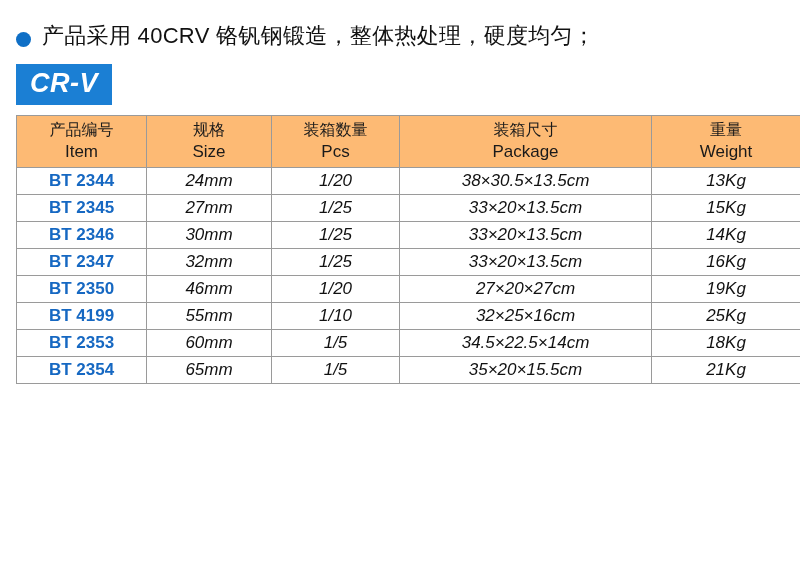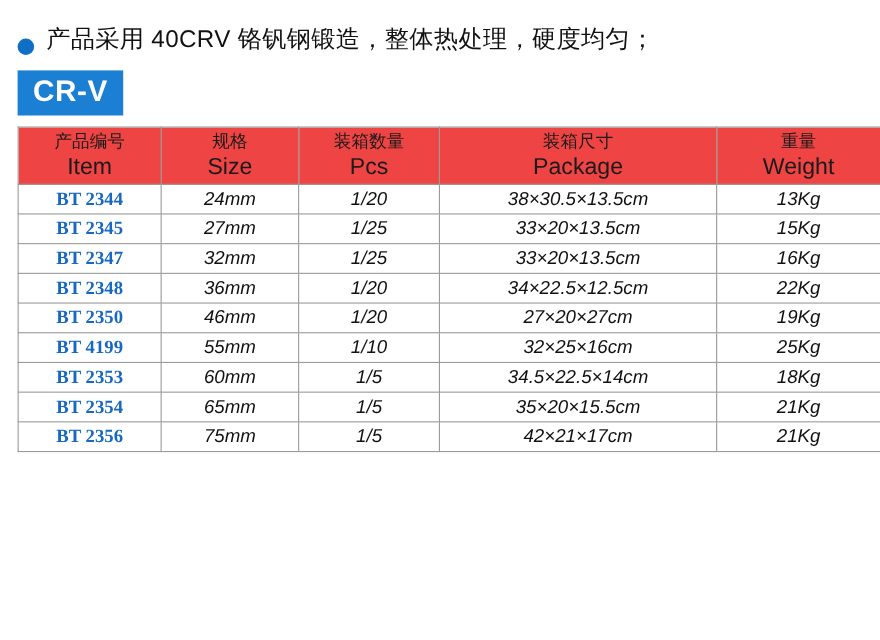--- a/index.html
+++ b/index.html
@@ -21,21 +21,21 @@
     box-sizing: border-box;
     padding: 0 8px;
   }
 
   
   .bullets {
     padding: 22px 0 0 8px;
   }
   .bullet-row {
     display: flex;
-    align-items: flex-end;
+    align-items: center;
     margin-bottom: 10px;
   }
   .bullet-dot {
     width: 15px;
     height: 15px;
     border-radius: 50%;
     background: #0f6fc6;
     margin-right: 11px;
     margin-top: 7px;
     flex: 0 0 auto;
@@ -54,60 +54,60 @@
   }
   .badge {
     display: inline-block;
     background: #1b7fd4;
     color: #ffffff;
     font-size: 27px;
     font-weight: bold;
     letter-spacing: 0.5px;
     padding: 6px 14px 8px 14px;
     line-height: 1;
+    font-style: italic;
   }
 
   
   table.spec {
     border-collapse: collapse;
     width: 784px;
     margin: 0 0 0 8px;
     table-layout: fixed;
   }
   table.spec th, table.spec td {
     border: 1px solid #9a9a9a;
     text-align: center;
     font-size: 17px;
     padding: 0;
     height: 26px;
     vertical-align: middle;
   }
   table.spec thead th {
-    background: #ef4444;
+    background: #fdba74;
     font-weight: normal;
     height: 24px;
   }
   .hdr-cn {
     font-size: 16px;
     line-height: 22px;
     color: #1a1a1a;
   }
   .hdr-en {
-    font-size: 21px;
+    font-size: 17px;
     line-height: 22px;
     color: #1a1a1a;
   }
   thead th > div.cellpad {
     padding: 3px 0 4px 0;
   }
   td.item {
     color: #1668c2;
     font-weight: bold;
     font-size: 17px;
-    font-family: Liberation Serif, serif;
   }
   td.size, td.pcs, td.pkg, td.weight {
     color: #111;
     font-size: 17px;
     font-style: italic;
   }
   col.c-item   { width: 130px; }
   col.c-size   { width: 125px; }
   col.c-pcs    { width: 128px; }
   col.c-pkg    { width: 252px; }
@@ -180,34 +180,34 @@
         <td class="weight">13Kg</td>
       </tr>
       <tr>
         <td class="item">BT 2345</td>
         <td class="size">27mm</td>
         <td class="pcs">1/25</td>
         <td class="pkg">33×20×13.5cm</td>
         <td class="weight">15Kg</td>
       </tr>
       <tr>
+        <td class="item">BT 2346</td>
+        <td class="size">30mm</td>
+        <td class="pcs">1/25</td>
+        <td class="pkg">33×20×13.5cm</td>
+        <td class="weight">14Kg</td>
+      </tr>
+      <tr>
         <td class="item">BT 2347</td>
         <td class="size">32mm</td>
         <td class="pcs">1/25</td>
         <td class="pkg">33×20×13.5cm</td>
         <td class="weight">16Kg</td>
       </tr>
       <tr>
-        <td class="item">BT 2348</td>
-        <td class="size">36mm</td>
-        <td class="pcs">1/20</td>
-        <td class="pkg">34×22.5×12.5cm</td>
-        <td class="weight">22Kg</td>
-      </tr>
-      <tr>
         <td class="item">BT 2350</td>
         <td class="size">46mm</td>
         <td class="pcs">1/20</td>
         <td class="pkg">27×20×27cm</td>
         <td class="weight">19Kg</td>
       </tr>
       <tr>
         <td class="item">BT 4199</td>
         <td class="size">55mm</td>
         <td class="pcs">1/10</td>
@@ -221,23 +221,16 @@
         <td class="pkg">34.5×22.5×14cm</td>
         <td class="weight">18Kg</td>
       </tr>
       <tr>
         <td class="item">BT 2354</td>
         <td class="size">65mm</td>
         <td class="pcs">1/5</td>
         <td class="pkg">35×20×15.5cm</td>
         <td class="weight">21Kg</td>
       </tr>
-      <tr>
-        <td class="item">BT 2356</td>
-        <td class="size">75mm</td>
-        <td class="pcs">1/5</td>
-        <td class="pkg">42×21×17cm</td>
-        <td class="weight">21Kg</td>
-      </tr>
     </tbody>
   </table>
 
 </div>
 
 </body></html>

